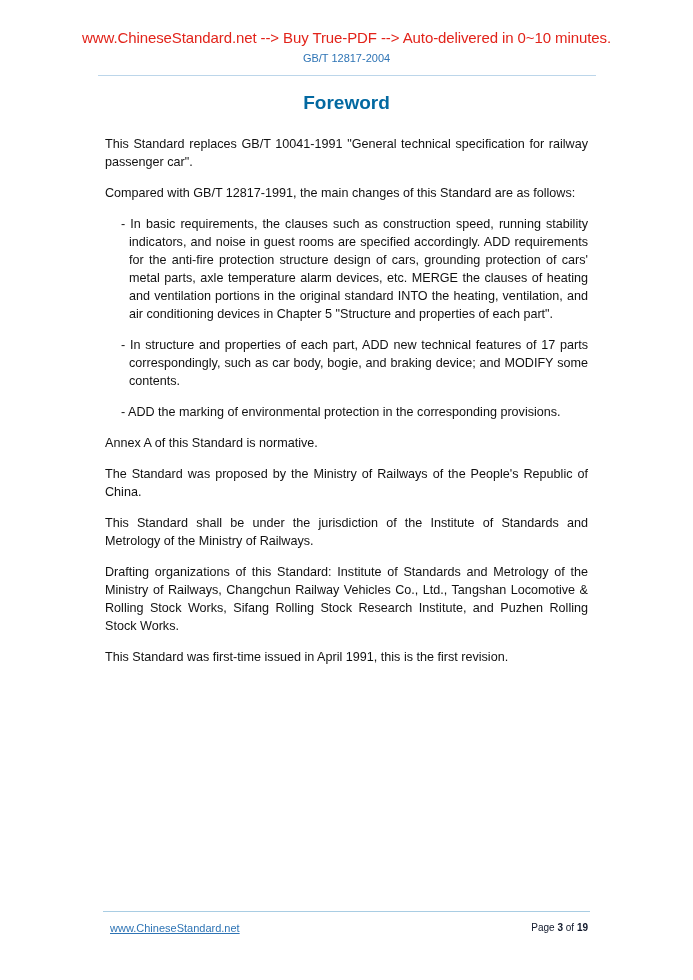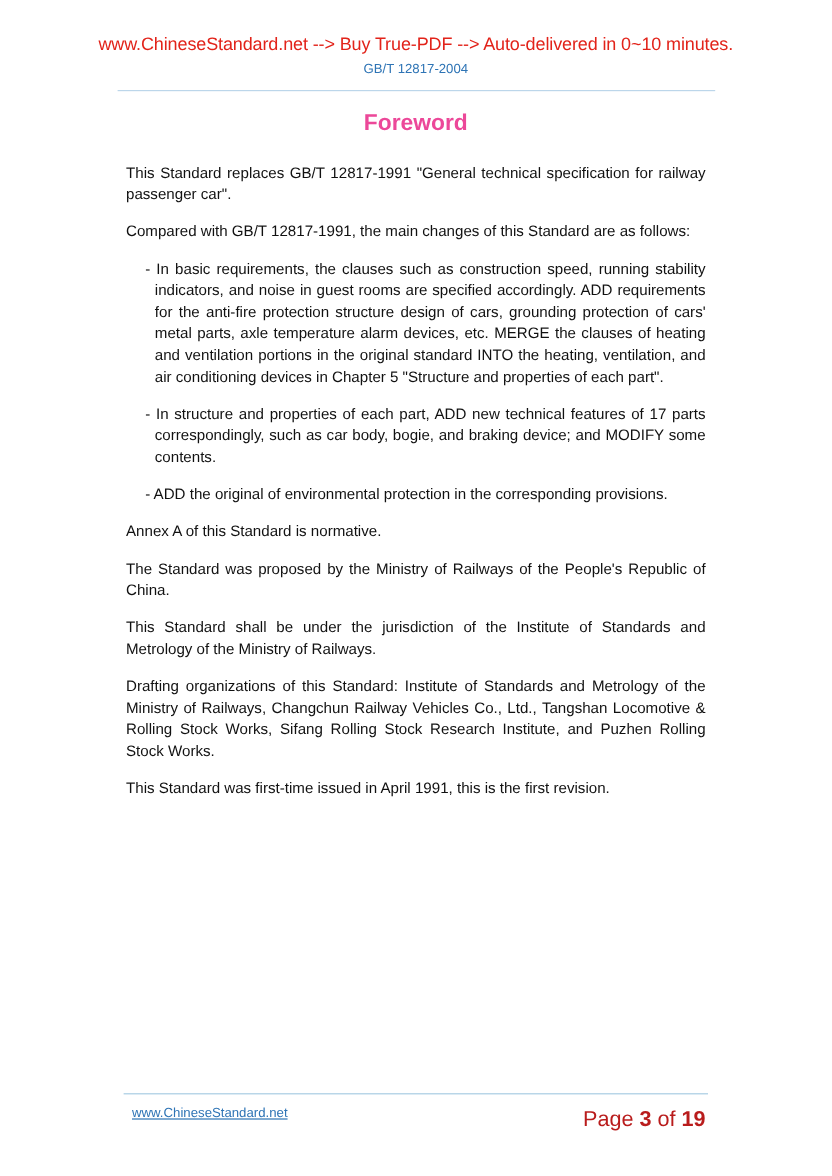--- a/index.html
+++ b/index.html
@@ -4,47 +4,47 @@
   <style>
     html, body { margin: 0; padding: 0; background: #ffffff; }
     body { width: 693px; height: 980px; position: relative; overflow: hidden;
            font-family: "Liberation Sans", sans-serif; color: #111; }
     .promo { position: absolute; top: 29px; left: 0; width: 693px; text-align: center;
              color: #e2231a; font-size: 15px; letter-spacing: -0.1px; }
     .std-code { position: absolute; top: 52px; left: 0; width: 693px; text-align: center;
                 color: #2e74b5; font-size: 11px; }
     .rule-top { position: absolute; top: 75px; left: 98px; width: 498px; height: 1px; background: #bcd6ea; }
     .title { position: absolute; top: 92px; left: 0; width: 693px; text-align: center;
-             font-weight: bold; font-size: 19px; color: #ec4899; }
+             font-weight: bold; font-size: 19px; color: #0369a1; }
     .content { position: absolute; top: 135px; left: 105px; width: 483px;
                font-size: 12.6px; line-height: 18px; text-align: justify; }
     .content p { margin: 0 0 13px 0; }
     .content .bullet { padding-left: 24px; text-indent: -8px; margin-left: 0; }
     .content .bullet.short { padding-left: 17px; text-indent: -1px; }
     .rule-bottom { position: absolute; top: 911px; left: 103px; width: 487px; height: 1px; background: #a9cde3; }
     .footer-link { position: absolute; top: 922px; left: 110px; font-size: 11px;
                    color: #2e74b5; text-decoration: underline; }
-    .footer-page { position: absolute; top: 922px; right: 105px; font-size: 18px; color: #b91c1c; }
+    .footer-page { position: absolute; top: 922px; right: 105px; font-size: 10px; color: #0f172a; }
     .footer-page b { font-weight: bold; }
   </style>
 </head>
 <body>
 
 <div class="promo">www.ChineseStandard.net --&gt; Buy True-PDF --&gt; Auto-delivered in 0~10 minutes.</div>
 <div class="std-code">GB/T 12817-2004</div>
 <div class="rule-top"></div>
 
 <h1 class="title" style="margin:0;">Foreword</h1>
 
 <div class="content">
-  <p>This Standard replaces GB/T 12817-1991 "General technical specification for railway passenger car".</p>
+  <p>This Standard replaces GB/T 10041-1991 "General technical specification for railway passenger car".</p>
   <p>Compared with GB/T 12817-1991, the main changes of this Standard are as follows:</p>
   <p class="bullet">- In basic requirements, the clauses such as construction speed, running stability indicators, and noise in guest rooms are specified accordingly. ADD requirements for the anti-fire protection structure design of cars, grounding protection of cars' metal parts, axle temperature alarm devices, etc. MERGE the clauses of heating and ventilation portions in the original standard INTO the heating, ventilation, and air conditioning devices in Chapter 5 "Structure and properties of each part".</p>
   <p class="bullet">- In structure and properties of each part, ADD new technical features of 17 parts correspondingly, such as car body, bogie, and braking device; and MODIFY some contents.</p>
-  <p class="bullet short">- ADD the original of environmental protection in the corresponding provisions.</p>
+  <p class="bullet short">- ADD the marking of environmental protection in the corresponding provisions.</p>
   <p>Annex A of this Standard is normative.</p>
   <p>The Standard was proposed by the Ministry of Railways of the People's Republic of China.</p>
   <p>This Standard shall be under the jurisdiction of the Institute of Standards and Metrology of the Ministry of Railways.</p>
   <p>Drafting organizations of this Standard: Institute of Standards and Metrology of the Ministry of Railways, Changchun Railway Vehicles Co., Ltd., Tangshan Locomotive &amp; Rolling Stock Works, Sifang Rolling Stock Research Institute, and Puzhen Rolling Stock Works.</p>
   <p>This Standard was first-time issued in April 1991, this is the first revision.</p>
 </div>
 
 <div class="rule-bottom"></div>
 <a class="footer-link">www.ChineseStandard.net</a>
 <div class="footer-page"><span>Page </span><b>3</b><span> of </span><b>19</b></div>

